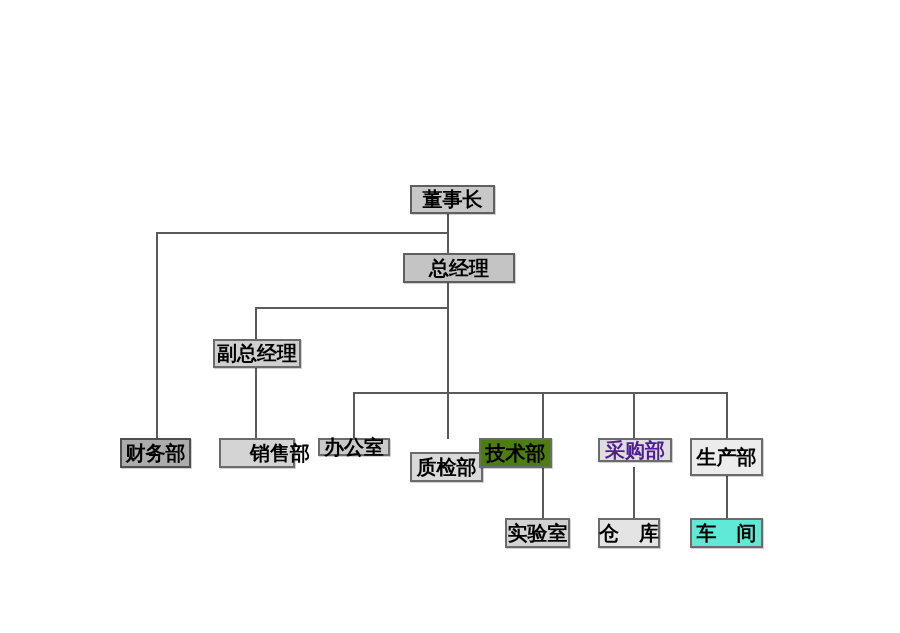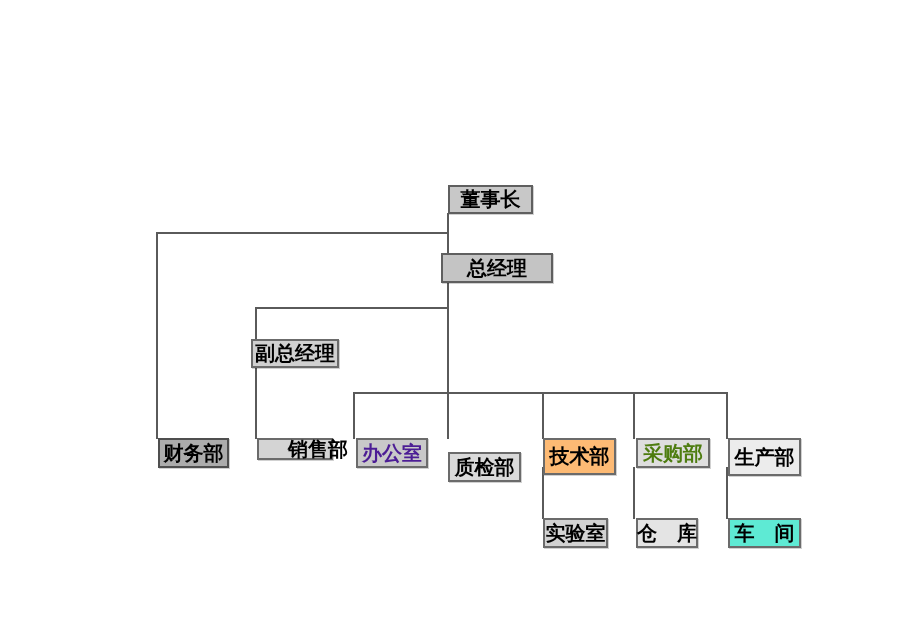--- a/index.html
+++ b/index.html
@@ -35,21 +35,20 @@
     border: 2px solid #6b6b6b;
     display: flex;
     align-items: center;
     justify-content: center;
     font-family: Liberation Serif, serif;
     font-weight: 700;
     font-size: 20px;
     color: #000000;
     white-space: nowrap;
     box-shadow: 1px 1px 0 rgba(0,0,0,0.18);
-    margin-left: 38px;
   }
   .cline {
     position: absolute;
     background: #5a5a5a;
   }
 </style>
 </head>
 <body>
 
 <div class="canvas">
@@ -70,23 +69,23 @@
       <div class="cline" style="background: rgb(90, 90, 90); left: 726.25px; top: 392.25px; width: 1.5px; height: 46.5px;"></div>
       <div class="cline" style="background: rgb(90, 90, 90); left: 542.25px; top: 467.25px; width: 1.5px; height: 51.5px;"></div>
       <div class="cline" style="background: rgb(90, 90, 90); left: 633.25px; top: 467.25px; width: 1.5px; height: 51.5px;"></div>
       <div class="cline" style="background: rgb(90, 90, 90); left: 726.25px; top: 467.25px; width: 1.5px; height: 51.5px;"></div>
     </div>
   <div id="nodes-layer">
       <div class="node" style="left: 410px; top: 185px; width: 85px; height: 29px; background: rgb(200, 200, 200); border-color: rgb(95, 95, 95); color: rgb(0, 0, 0);">董事长</div>
       <div class="node" style="left: 403px; top: 253px; width: 112px; height: 30px; background: rgb(196, 196, 196); border-color: rgb(95, 95, 95); color: rgb(0, 0, 0);">总经理</div>
       <div class="node" style="left: 213px; top: 339px; width: 88px; height: 29px; background: rgb(208, 208, 208); border-color: rgb(107, 107, 107); color: rgb(0, 0, 0);">副总经理</div>
       <div class="node" style="left: 120px; top: 438px; width: 71px; height: 30px; background: rgb(172, 172, 172); border-color: rgb(79, 79, 79); color: #000000;">财务部</div>
-      <div class="node" style="left: 219px; top: 438px; width: 76px; height: 22px; background: rgb(212, 212, 212); border-color: rgb(107, 107, 107); color: rgb(0, 0, 0); padding-left: 46px;">销售部</div>
-      <div class="node" style="left: 318px; top: 438px; width: 72px; height: 30px; background: rgb(201, 201, 201); border-color: rgb(107, 107, 107); color: #4c1d95;">办公室</div>
+      <div class="node" style="left: 219px; top: 438px; width: 76px; height: 30px; background: rgb(212, 212, 212); border-color: rgb(107, 107, 107); color: rgb(0, 0, 0); padding-left: 46px;">销售部</div>
+      <div class="node" style="left: 318px; top: 438px; width: 72px; height: 18px; background: rgb(201, 201, 201); border-color: rgb(107, 107, 107); color: #000000;">办公室</div>
       <div class="node" style="left: 410px; top: 452px; width: 73px; height: 30px; background: rgb(218, 218, 218); border-color: rgb(107, 107, 107); color: rgb(0, 0, 0);">质检部</div>
-      <div class="node" style="left: 505px; top: 438px; width: 73px; height: 37px; background: #fdba74; border-color: rgb(107, 107, 107); color: rgb(0, 0, 0);">技术部</div>
-      <div class="node" style="left: 598px; top: 438px; width: 74px; height: 30px; background: rgb(222, 222, 222); border-color: rgb(107, 107, 107); color: #4d7c0f;">采购部</div>
+      <div class="node" style="left: 479px; top: 438px; width: 73px; height: 30px; background: #4d7c0f; border-color: rgb(107, 107, 107); color: rgb(0, 0, 0);">技术部</div>
+      <div class="node" style="left: 598px; top: 438px; width: 74px; height: 24px; background: rgb(222, 222, 222); border-color: rgb(107, 107, 107); color: #4c1d95;">采购部</div>
       <div class="node" style="left: 690px; top: 438px; width: 73px; height: 38px; background: rgb(236, 236, 236); border-color: rgb(107, 107, 107); color: rgb(0, 0, 0);">生产部</div>
       <div class="node" style="left: 505px; top: 518px; width: 65px; height: 30px; background: rgb(210, 210, 210); border-color: rgb(107, 107, 107); color: rgb(0, 0, 0);">实验室</div>
       <div class="node" style="left: 598px; top: 518px; width: 62px; height: 30px; background: rgb(228, 228, 228); border-color: rgb(107, 107, 107); color: rgb(0, 0, 0);">仓　库</div>
       <div class="node" style="left: 690px; top: 518px; width: 73px; height: 30px; background: #5eead4; border-color: rgb(107, 107, 107); color: rgb(0, 0, 0);">车　间</div>
     </div>
 </div>
 
 </body></html>

